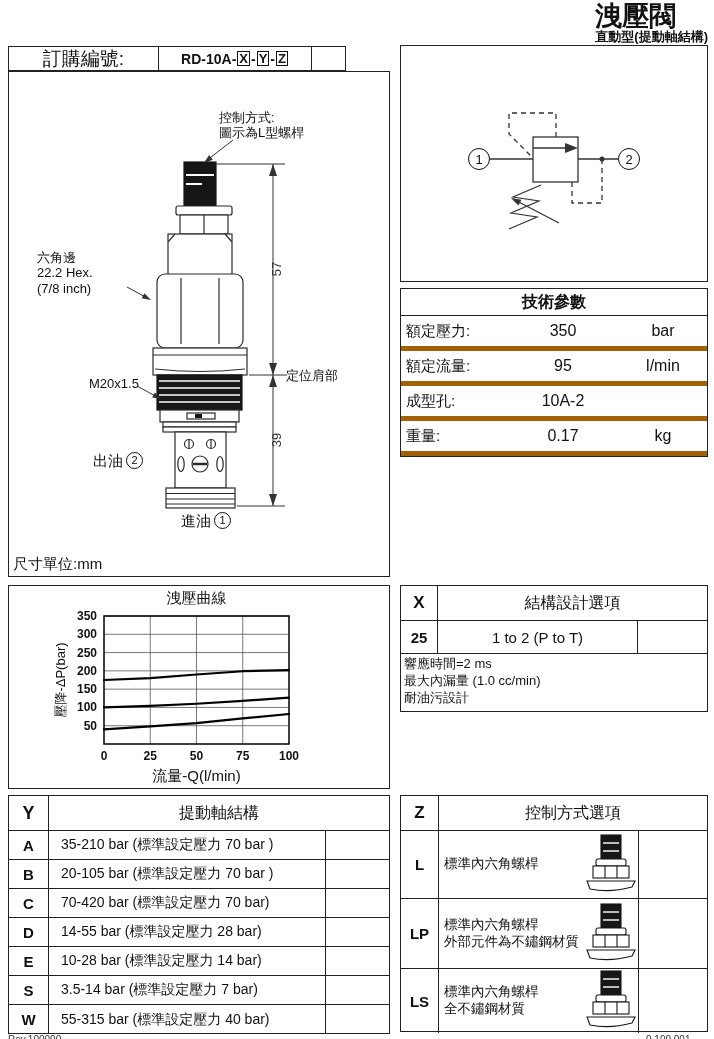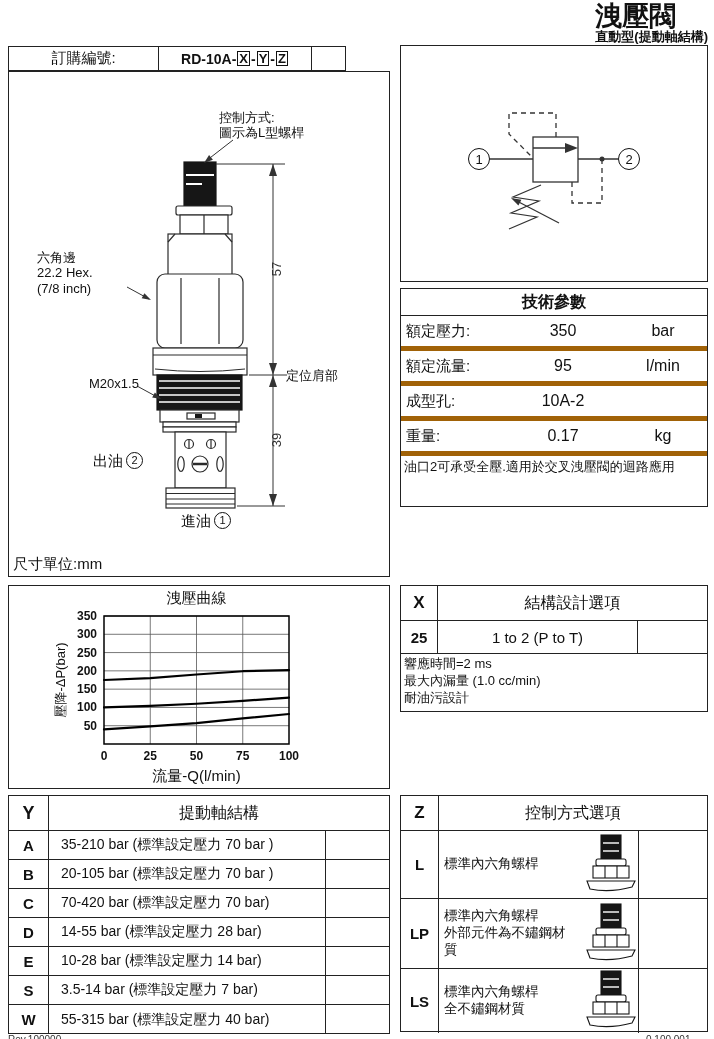--- a/index.html
+++ b/index.html
@@ -9,21 +9,21 @@
   .bx{border:1px solid #222;box-sizing:border-box;background:#fff;}
 
   
   .title-wrap{top:2px;right:6px;}
   .ptitle{font-size:27px;font-weight:bold;line-height:1.05;}
   .psub{font-size:13px;font-weight:bold;line-height:1.1;}
 
   
   .order{left:8px;top:46px;width:338px;height:25px;display:flex;align-items:stretch;}
   .order .c{display:flex;align-items:center;justify-content:center;box-sizing:border-box;}
-  .oc1{width:150px;border-right:1px solid #222;font-size:15px;}
+  .oc1{width:150px;border-right:1px solid #222;font-size:19px;}
   .oc2{width:153px;border-right:1px solid #222;font-size:14px;font-weight:bold;}
   .oc3{flex:1;}
   .lbox{display:inline-block;border:1.5px solid #111;padding:0 1px;margin:0 1px;line-height:13px;font-size:13px;}
 
   
   .draw{left:8px;top:71px;width:382px;height:506px;}
   .dlabel{position:absolute;font-size:13px;line-height:1.18;}
   .dbig{font-size:15px;display:flex;align-items:center;gap:3px;}
   .unitnote{position:absolute;left:4px;bottom:2px;font-size:15px;}
   .circ{display:inline-flex;align-items:center;justify-content:center;border:1.3px solid #111;
@@ -78,21 +78,21 @@
   .ybox .rcode{width:40px;}
   .ybox .rdesc{width:277px;display:flex;align-items:center;padding-left:12px;
                font-size:14px;border-right:1px solid #222;box-sizing:border-box;}
   .ybox .rempty{flex:1;}
 
   
   .zbox{left:400px;top:795px;width:308px;height:237px;}
   .zbox .opt-head{height:34px;}
   .zbox .code{width:38px;font-size:17px;}
   .zbox .rcode{width:38px;}
-  .zbox .zdesc{width:200px;display:flex;align-items:center;gap:10px;
+  .zbox .zdesc{width:200px;display:flex;align-items:center;gap:2px;
                border-right:1px solid #222;box-sizing:border-box;padding-left:5px;}
   .zbox .ztext{flex:1;font-size:13.5px;line-height:1.25;}
   .zbox .rempty{flex:1;}
   .zr0{height:68px;} .zr1{height:70px;} .zr2{height:64px;}
   .screwicon{width:54px;flex:0 0 54px;display:flex;align-items:center;justify-content:center;}
 
   .frag{position:absolute;font-size:10px;color:#333;}
 </style>
 </head>
 <body>
@@ -237,21 +237,20 @@
     <div class="pt-row">
       <div class="pt-l">成型孔:</div>
       <div class="pt-v">10A-2</div>
       <div class="pt-u"></div>
     </div>
     <div class="pt-row">
       <div class="pt-l">重量:</div>
       <div class="pt-v">0.17</div>
       <div class="pt-u">kg</div>
     </div>
-    <div class="pt-note">油口2可承受全壓.適用於交叉洩壓閥的迴路應用</div>
   </div>
 
   <div class="abs bx chartbox">
     <svg id="chart-svg" width="380" height="202" viewBox="0 0 380 202">
         <line x1="95" x2="280" y1="139.71428571428572" y2="139.71428571428572" stroke="#555" stroke-width="0.8"></line>
         <text x="88" y="143.71428571428572" text-anchor="end" font-size="12" font-weight="bold" fill="#111">50</text>
         <line x1="95" x2="280" y1="121.42857142857143" y2="121.42857142857143" stroke="#555" stroke-width="0.8"></line>
         <text x="88" y="125.42857142857143" text-anchor="end" font-size="12" font-weight="bold" fill="#111">100</text>
         <line x1="95" x2="280" y1="103.14285714285714" y2="103.14285714285714" stroke="#555" stroke-width="0.8"></line>
         <text x="88" y="107.14285714285714" text-anchor="end" font-size="12" font-weight="bold" fill="#111">150</text>

